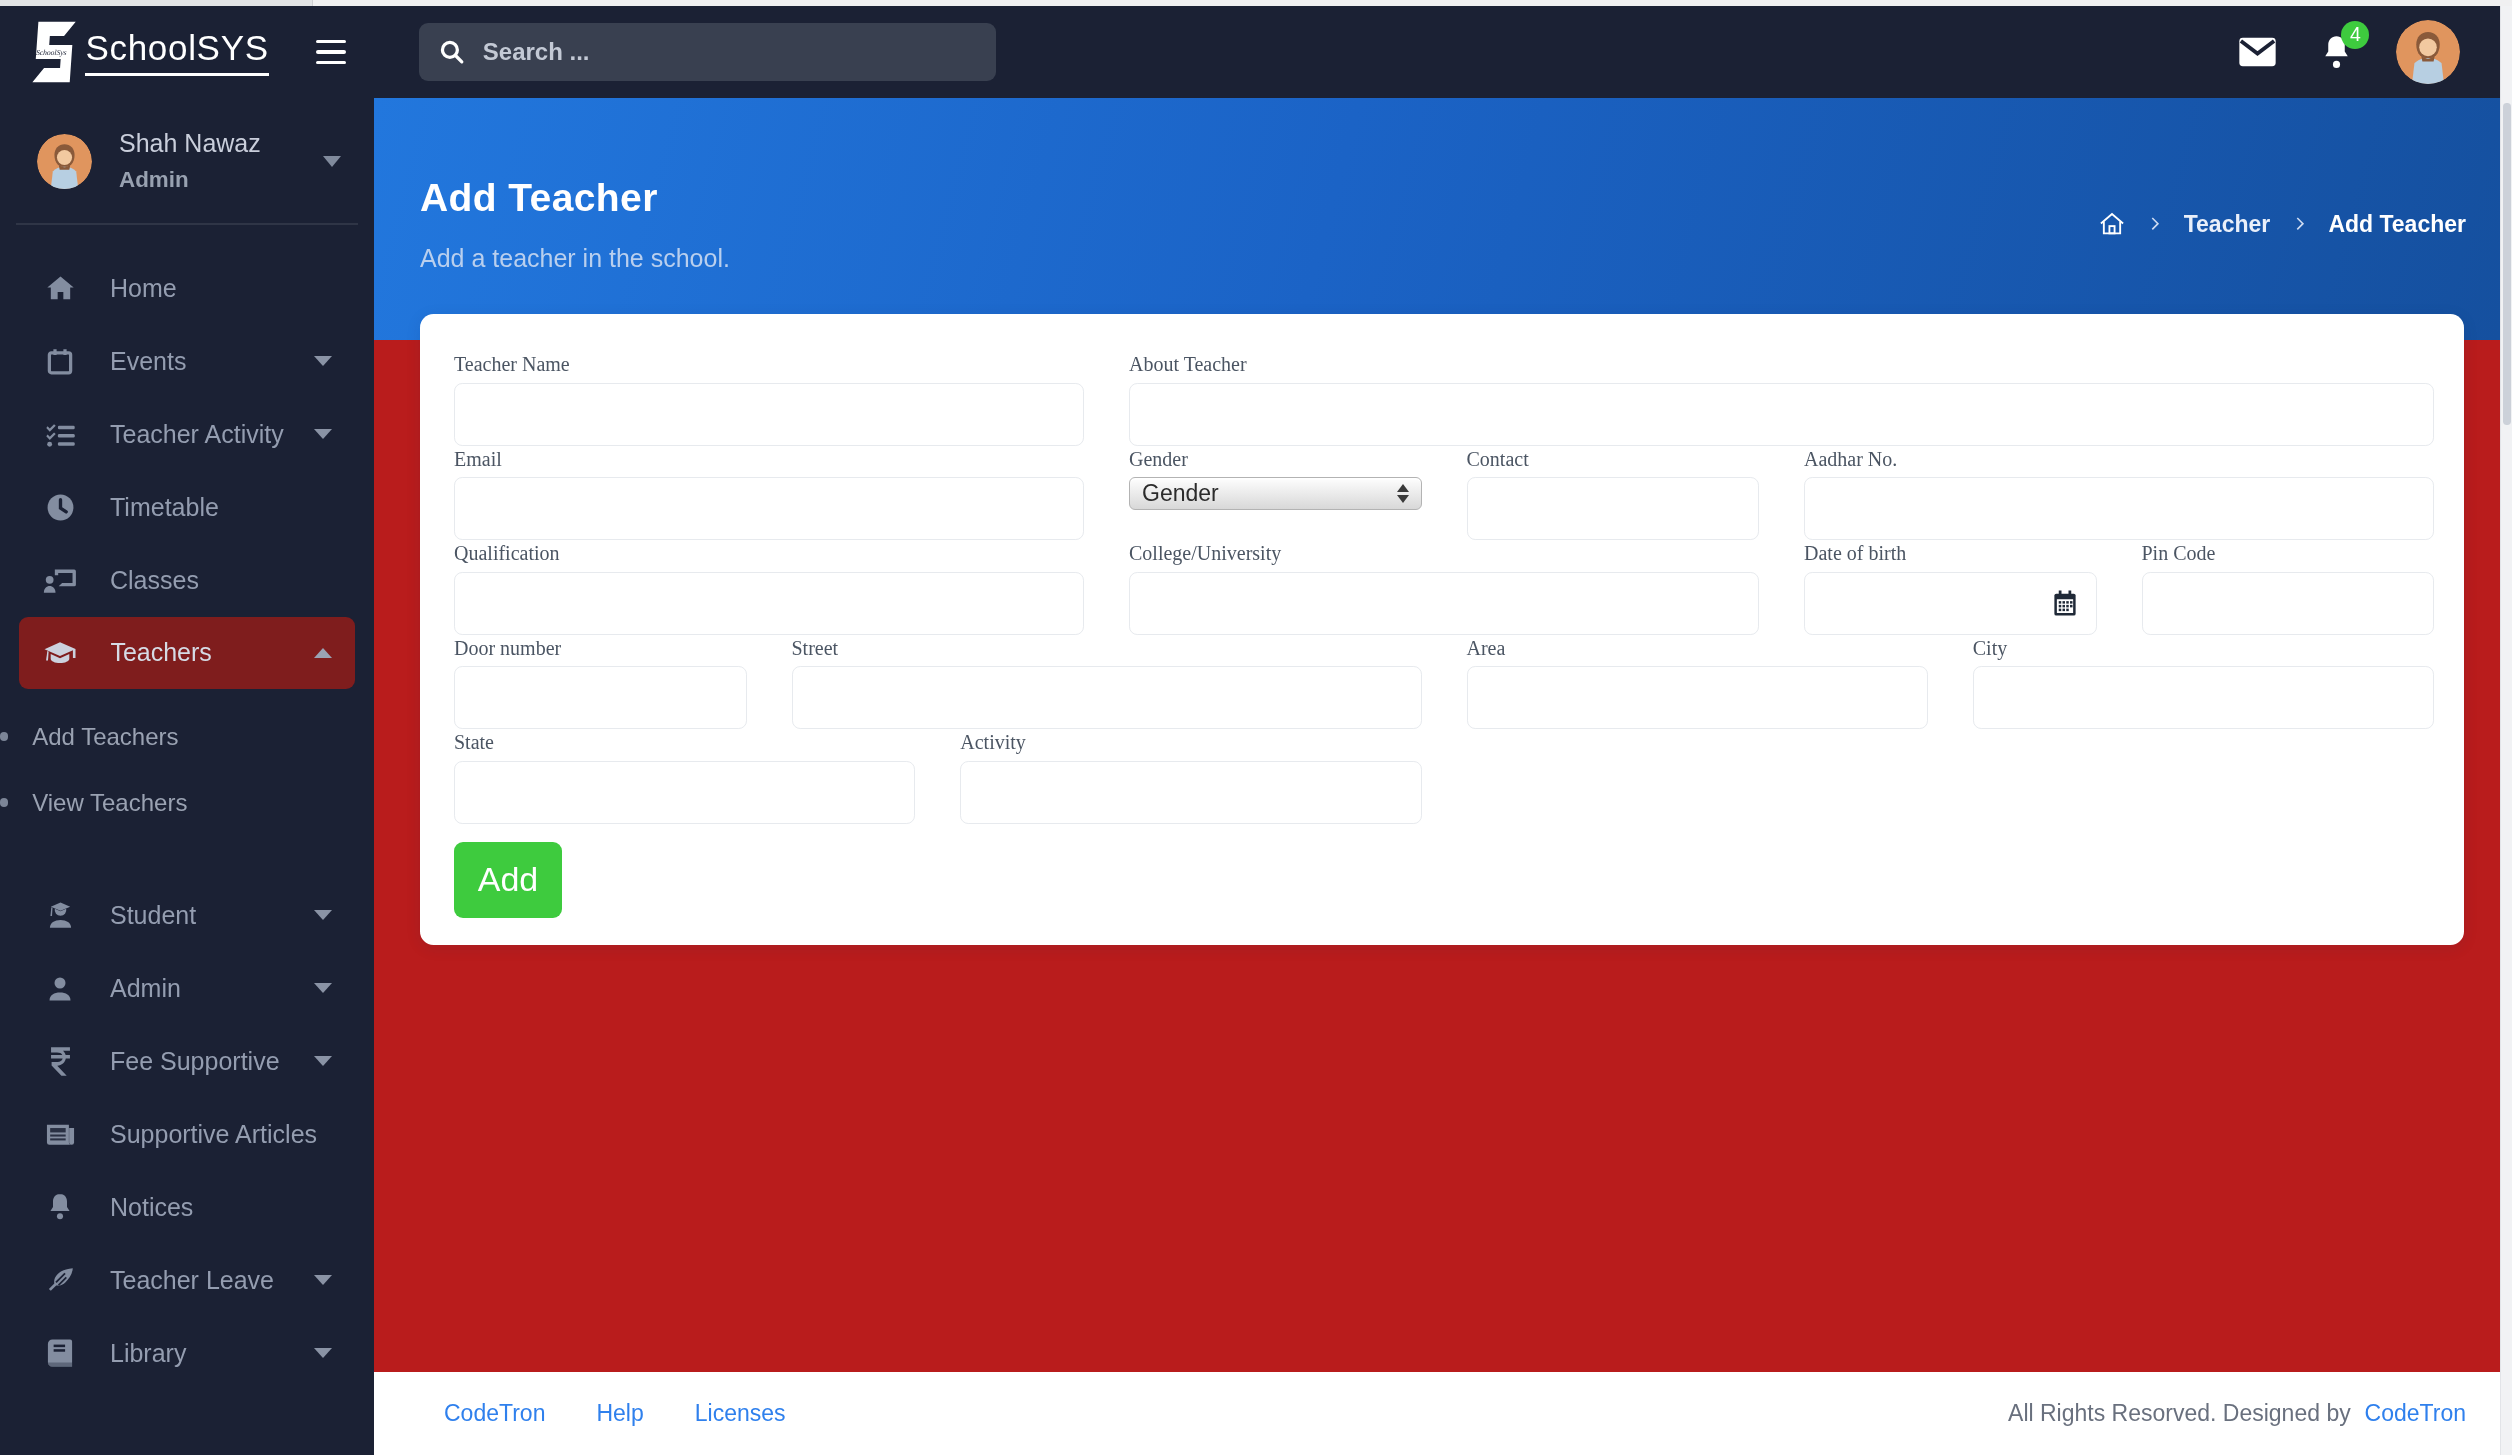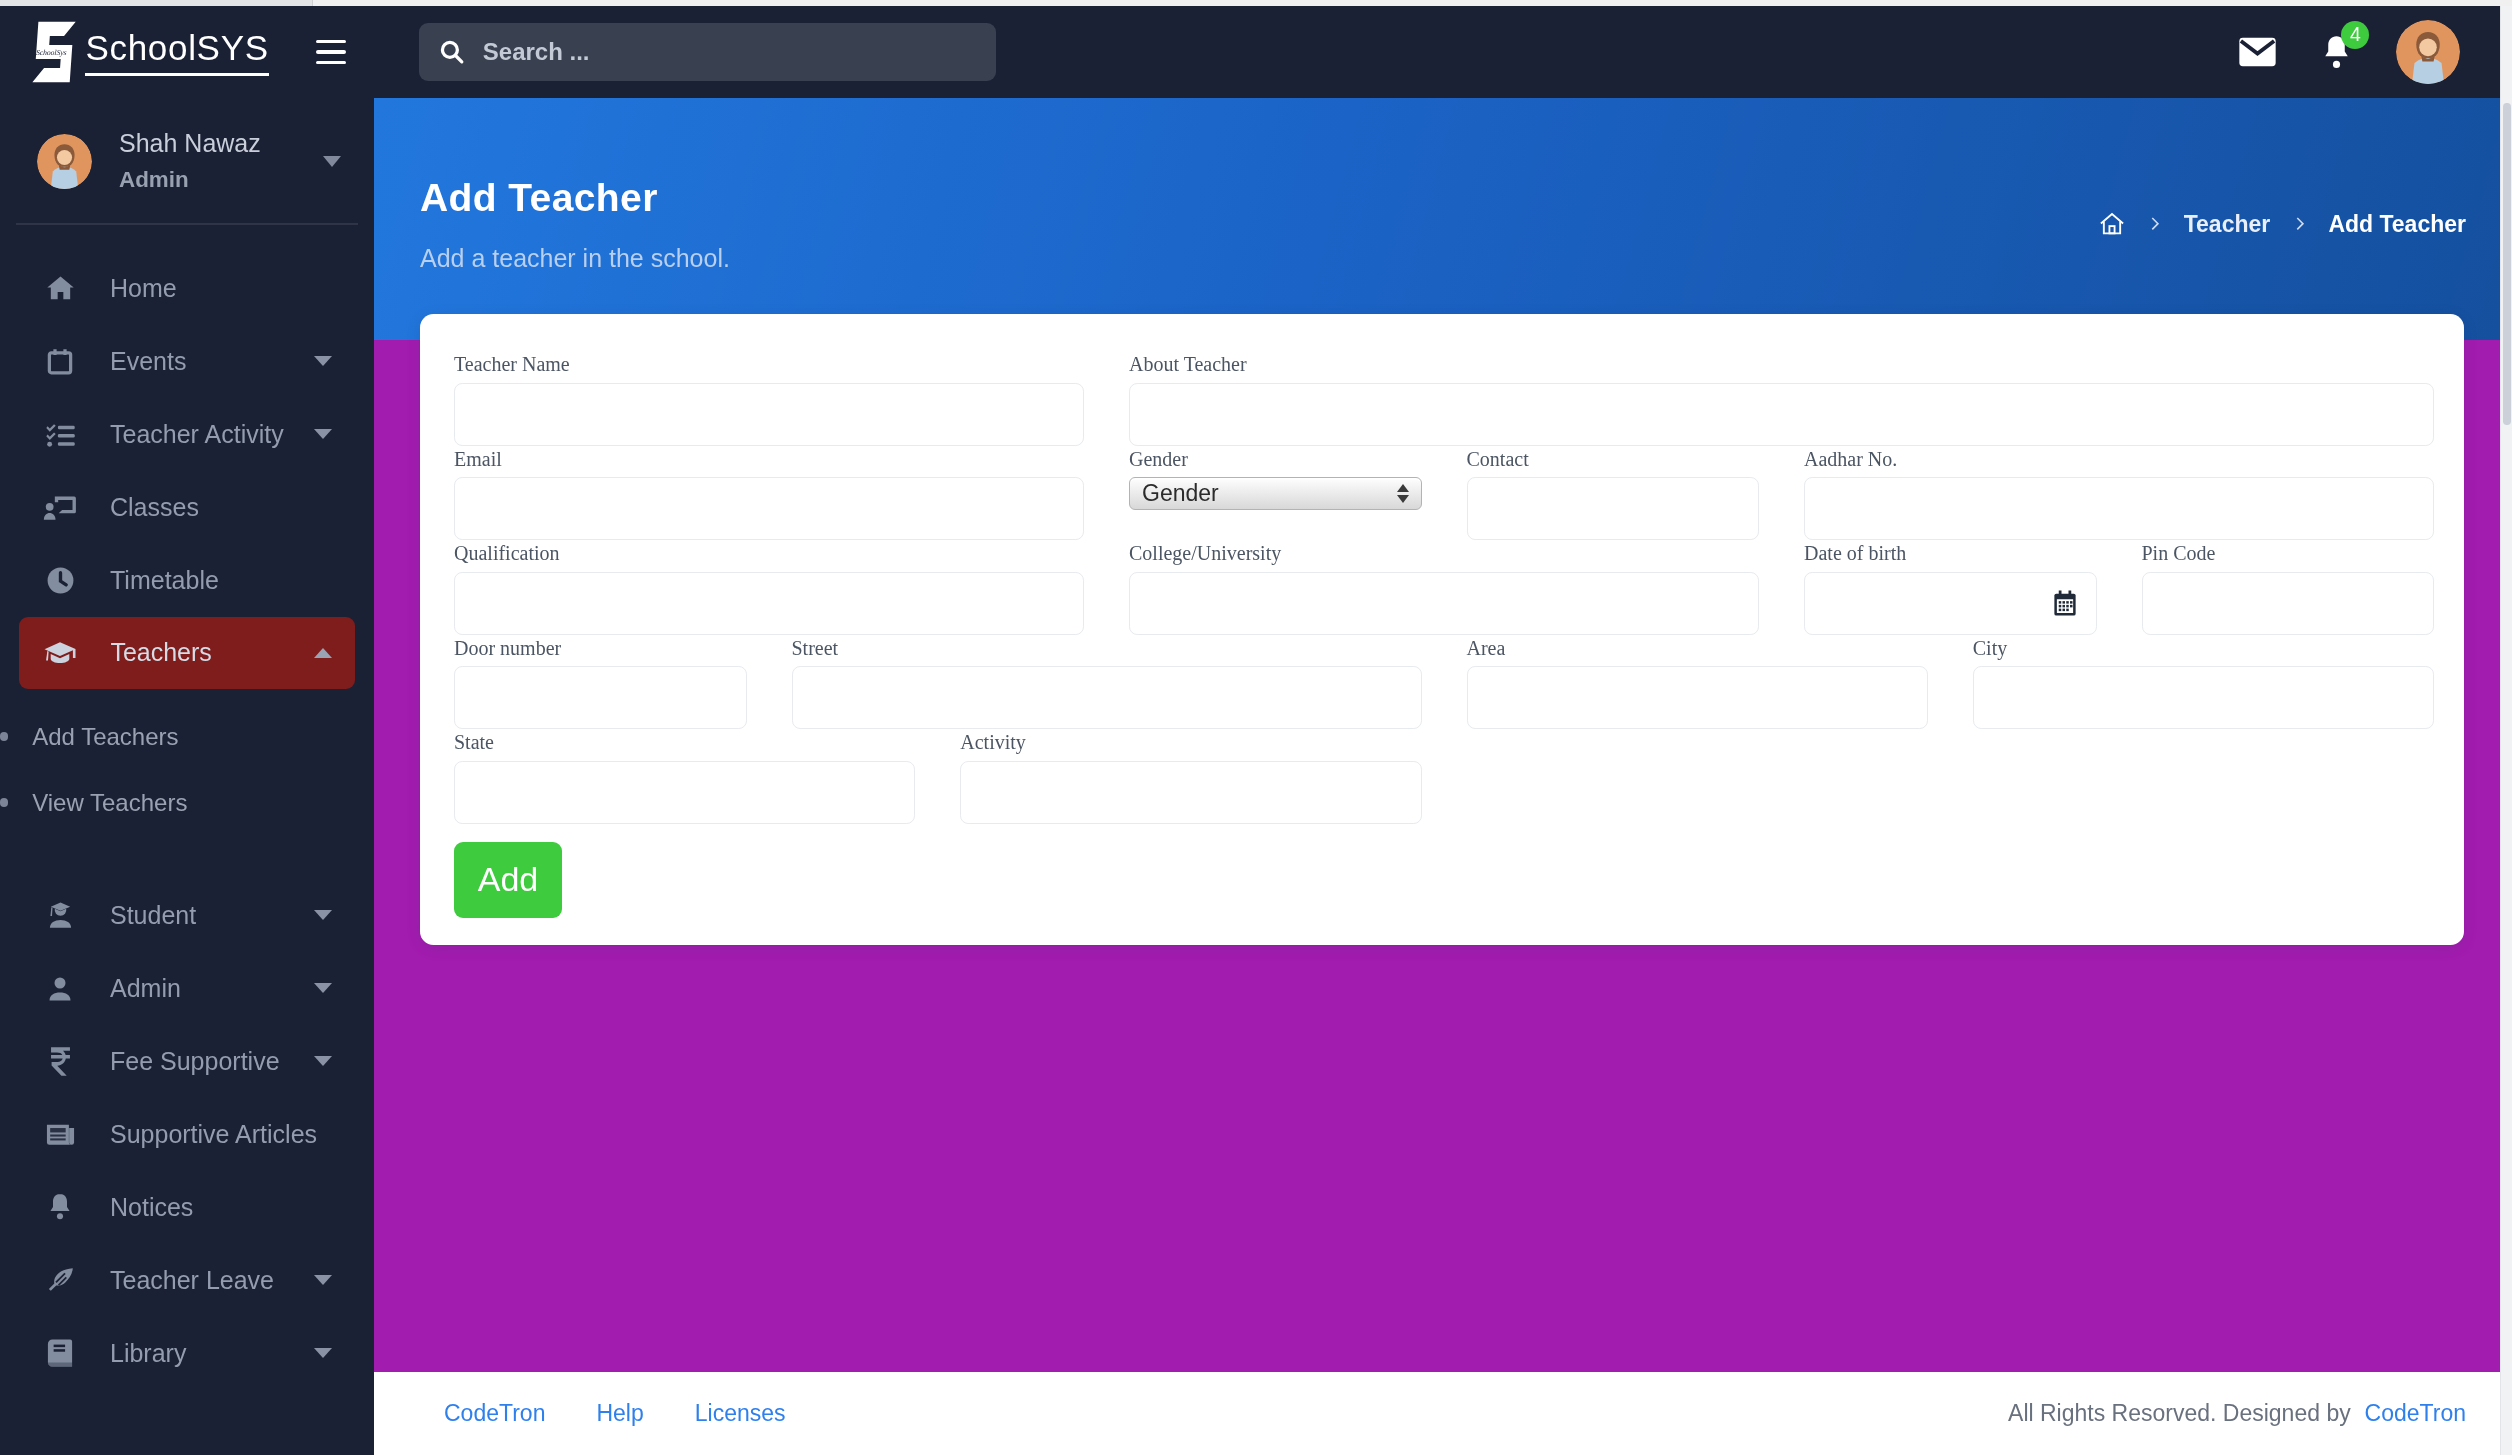--- a/index.html
+++ b/index.html
@@ -47,21 +47,21 @@
   .caret.down { border-top:10.5px solid #8a93a5; }
   .caret.up { border-bottom:10.5px solid #9aa3b4; }
   .nav-item.active { background:#7f1d1d; border-radius:9px; margin:0 19.4px; padding:0 22.4px 0 24px; height:72px; }
   .nav-item.active .nav-icon { color:#ccd2de; }
   .nav-item.active .nav-label { color:#d6dbe5; }
   .submenu { padding-top:15px; margin-bottom:43px; }
   .sub-item { height:66px; display:flex; align-items:center; cursor:pointer; }
   .bullet { width:8.2px; height:8.2px; border-radius:50%; background:#7c8597; flex:0 0 auto; }
   .sub-label { margin-left:24px; font-size:24px; color:#9aa2b2; }
   
-  .main { position:absolute; left:374px; top:98px; right:12px; bottom:0; background:#a21caf; overflow:hidden; z-index:10; }
+  .main { position:absolute; left:374px; top:98px; right:12px; bottom:0; background:#b91c1c; overflow:hidden; z-index:10; }
   .hero { height:242px; background:linear-gradient(105deg,#2277dd 0%,#1b63c6 45%,#15509f 100%); position:relative; padding:78px 0 0 46px; }
   .hero-title { color:#fff; font-size:39px; font-weight:700; letter-spacing:0.4px; }
   .hero-sub { margin-top:24px; font-size:25px; color:#b9cfee; }
   .breadcrumb { position:absolute; right:34px; top:112px; display:flex; align-items:center; gap:19.4px; color:#e9effa; font-size:23px; }
   .breadcrumb .bc-link { color:#e9effa; text-decoration:none; }
   .breadcrumb .bc-current { color:#fff; font-weight:700; }
   .bc-chevron { display:flex; color:#cfdcf2; }
   
   .card { width:2044px; margin:-26px 0 0 46px; background:#fff; border-radius:13.5px; box-shadow:0 3px 15px rgba(20,40,80,.10); padding:37px 30px 27px 34px; position:relative; z-index:15; }
   .row { display:grid; grid-template-columns:repeat(12,1fr); column-gap:45px; }
@@ -193,37 +193,37 @@
             <rect x="10" y="11.6" width="13" height="2.7" rx="1"></rect>
             <rect x="10" y="18" width="13" height="2.7" rx="1"></rect>
           </svg>
       </span>
       <span class="nav-label">Teacher Activity</span>
       <span class="caret down"></span>
     </div>
 
     <div class="nav-item">
       <span class="nav-icon">
+        <svg width="31" height="31" viewBox="0 0 24 24">
+            <circle cx="12" cy="12" r="10" fill="currentColor"></circle>
+            <path d="M12 6v6.4l4.4 3" fill="none" stroke="#1b2134" stroke-width="2.6" stroke-linecap="round"></path>
+          </svg>
+      </span>
+      <span class="nav-label">Timetable</span>
+    </div>
+
+    <div class="nav-item">
+      <span class="nav-icon">
         <svg width="34" height="31" viewBox="0 0 26 24" fill="currentColor">
             <path d="M9 3.5h15a1.3 1.3 0 011.3 1.3v10.4A1.3 1.3 0 0124 16.5H12l2.6-2.6h8.1V6.1H11.6V8L9 8z"></path>
             <circle cx="5" cy="11.5" r="3"></circle>
             <path d="M.5 21.5c0-3.3 2.2-5.2 4.5-5.2s4.5 1.9 4.5 5.2z"></path>
           </svg>
       </span>
       <span class="nav-label">Classes</span>
-    </div>
-
-    <div class="nav-item">
-      <span class="nav-icon">
-        <svg width="31" height="31" viewBox="0 0 24 24">
-            <circle cx="12" cy="12" r="10" fill="currentColor"></circle>
-            <path d="M12 6v6.4l4.4 3" fill="none" stroke="#1b2134" stroke-width="2.6" stroke-linecap="round"></path>
-          </svg>
-      </span>
-      <span class="nav-label">Timetable</span>
     </div>
 
     <div class="nav-item active">
       <span class="nav-icon">
         <svg width="34" height="31" viewBox="0 0 26 24" fill="currentColor">
             <path d="M13 4L1 9.4l12 5.4 10-4.5v6h2v-7z"></path>
             <path d="M5.8 13.2v3.6c0 1.9 3.3 3.4 7.2 3.4s7.2-1.5 7.2-3.4v-3.6L13 16.4z"></path>
             <path d="M3.2 10.8l1 .4-.5 6.9H2.2z"></path>
           </svg>
       </span>

